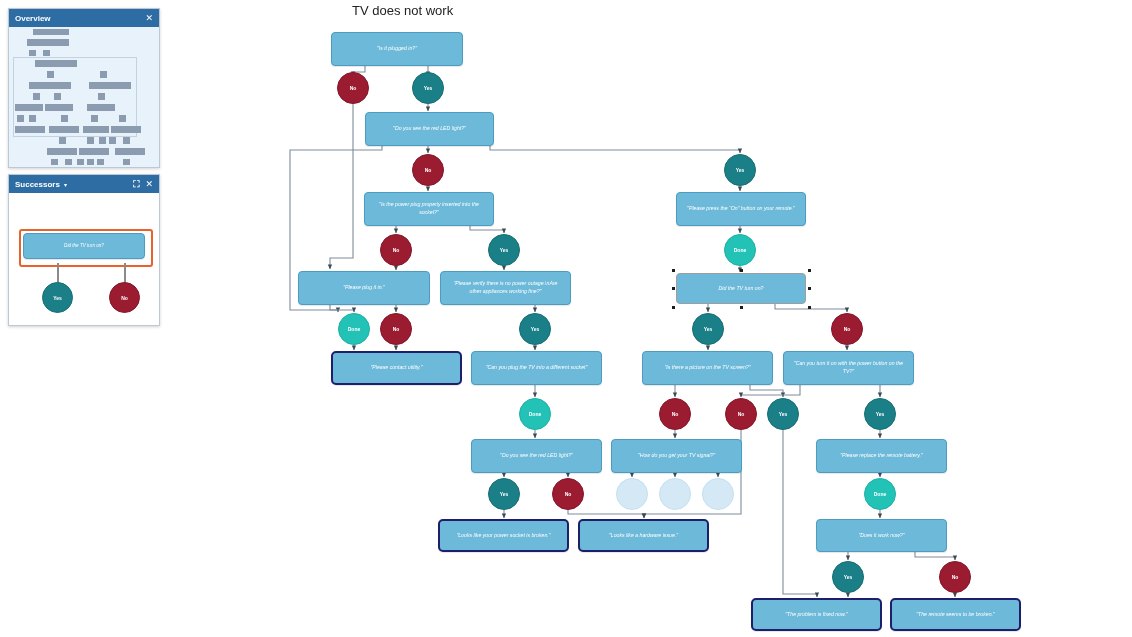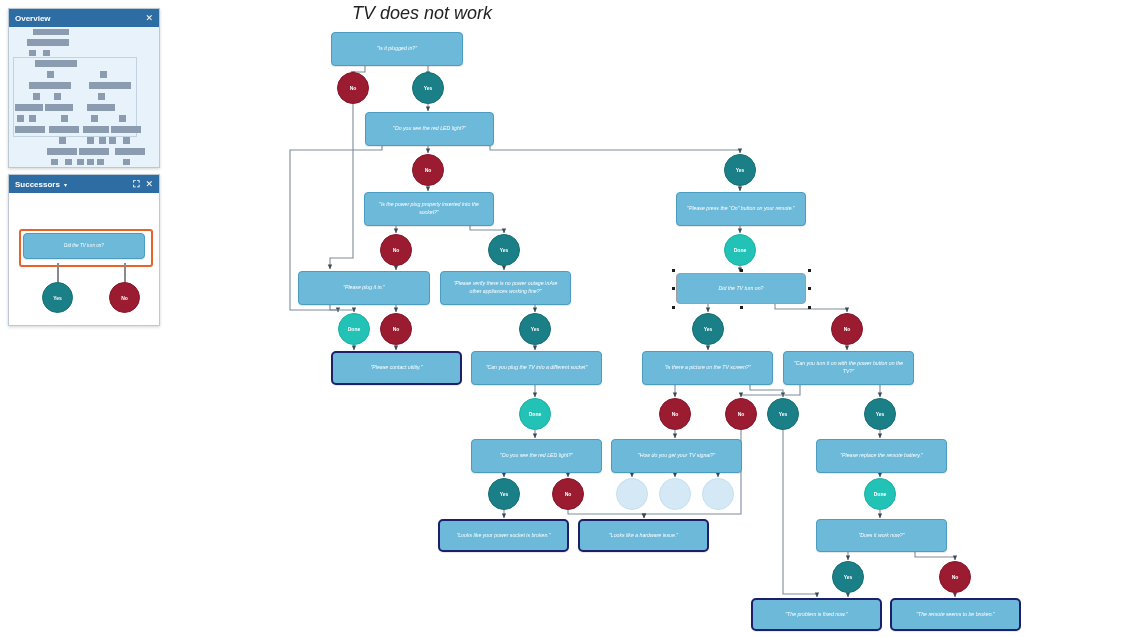--- a/index.html
+++ b/index.html
@@ -22,21 +22,21 @@
   .circ{border-radius:50%;font-size:5px;font-weight:bold;}
   .circ.yes{background:#1a7f86;border:1px solid #176e74;}
   .circ.no{background:#9b1b30;border:1px solid #86162a;}
   .circ.done{background:#22c3b6;border:1px solid #1eb0a4;}
   .circ.blank{background:#d4e9f5;border:1px solid #c3e0f0;}
 
   
   .handles{position:absolute;pointer-events:none;}
   .handles i{position:absolute;width:3px;height:3px;background:#1b1b1b;display:block;}
 
-  .title{position:absolute;left:352px;top:3px;font-size:18px;color:#222;font-style:italic;}
+  .title{position:absolute;left:352px;top:3px;font-size:13px;color:#222;}
 
   
   .panel{position:absolute;background:#ffffff;border:1px solid #bcc8d4;
          box-shadow:0 1px 3px rgba(0,0,0,.18);}
   .panel-hd{height:18px;background:#2e6da4;display:flex;align-items:center;
             padding:0 6px;color:#ffffff;font-size:8px;font-weight:bold;}
   .panel-hd .sp{flex:1;}
   .panel-hd .ic{font-size:9px;margin-left:6px;cursor:pointer;line-height:1;}
   .caret{font-size:6px;margin-left:4px;}
 

